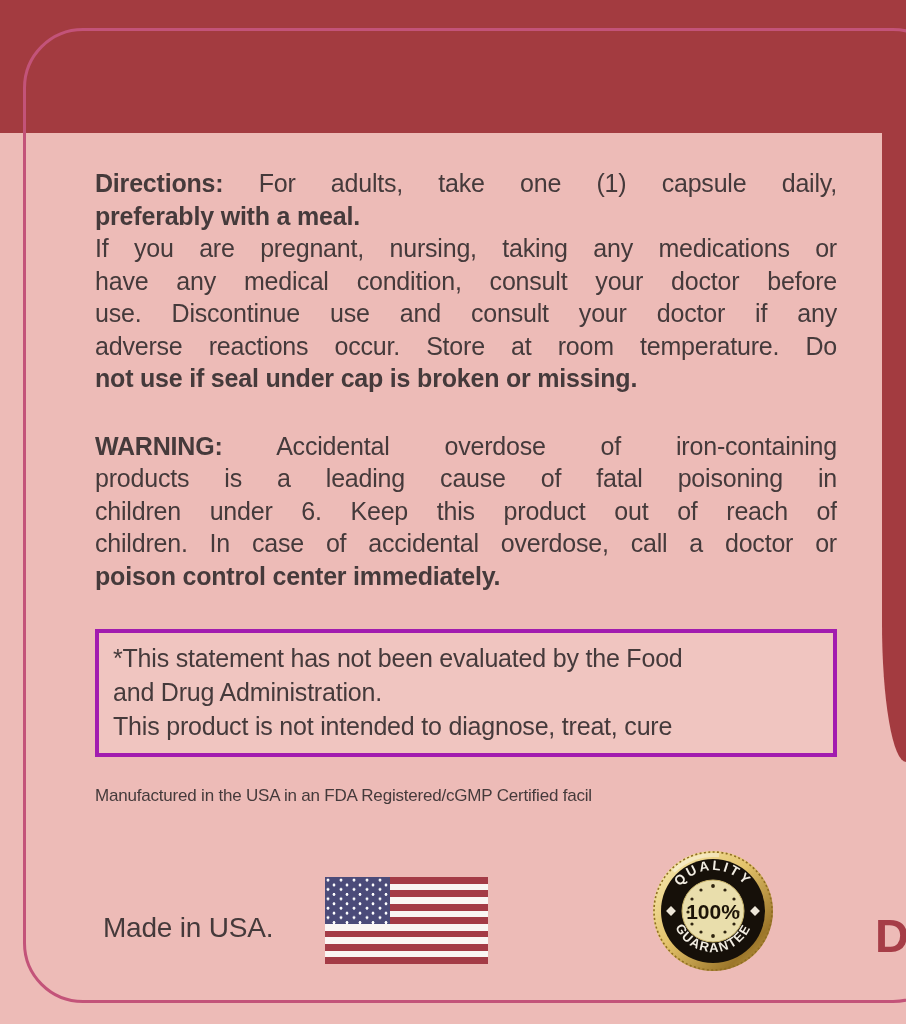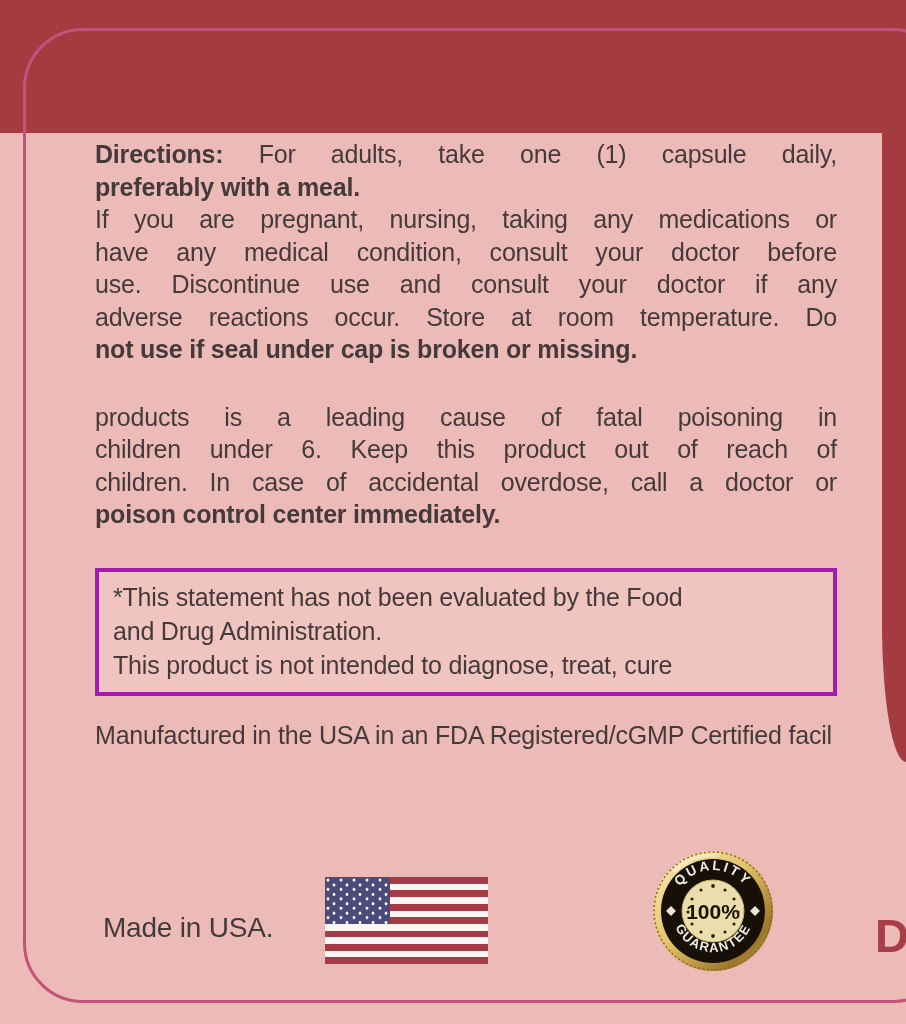--- a/index.html
+++ b/index.html
@@ -10,31 +10,31 @@
     color:#453A3B;
   }
   
   .band-top{position:absolute;left:0;top:0;width:906px;height:133px;background:#A33B40;}
   .strip-right{position:absolute;left:882px;top:0;width:24px;height:762px;background:#A33B40;
     border-bottom-left-radius:26px 150px;}
   
   .outline{position:absolute;left:23px;top:28px;width:930px;height:975px;
     border:3px solid #C35379;border-radius:60px;box-sizing:border-box;pointer-events:none;}
   
-  .col{position:absolute;left:95px;top:138px;width:742px;
+  .col{position:absolute;left:95px;top:167px;width:742px;
     font-size:25px;letter-spacing:-0.2px;}
   .jl{text-align:justify;height:32.5px;line-height:32.5px;overflow:hidden;}
   .jl::after{content:"";display:inline-block;width:100%;height:0;}
   .pl{height:32.5px;line-height:32.5px;font-weight:bold;}
   .b{font-weight:bold;}
   .warn{margin-top:35px;}
   .fda-box{margin-top:37px;border:4px solid #a21caf;background:#F0C5C0;
     padding:8px 14px 10px 14px;}
   .bl{height:34px;line-height:34px;}
-  .mfg{margin-top:24px;height:30px;line-height:30px;font-size:25px;white-space:nowrap;overflow:visible;}
+  .mfg{margin-top:24px;height:30px;line-height:30px;font-size:17px;white-space:nowrap;overflow:visible;}
   
   .made{position:absolute;left:103px;top:912px;font-size:28px;letter-spacing:-0.2px;text-align:right;}
   .flag{position:absolute;left:325px;top:877px;width:163px;height:87px;
     background:repeating-linear-gradient(to bottom,#A43B46 0 6.7px,#FAF6F4 6.7px 13.4px);}
   .canton{position:absolute;left:0;top:0;width:65px;height:47px;background:#4B4B79;
     background-image:
       radial-gradient(circle at 3px 3px,#fff 1.1px,rgba(255,255,255,0) 1.8px),
       radial-gradient(circle at 9px 8px,#fff 1.1px,rgba(255,255,255,0) 1.8px);
     background-size:13px 9.4px;}
   .badge{position:absolute;left:651px;top:849px;width:124px;height:124px;}
@@ -58,20 +58,24 @@
       </div>
       <div class="pl">preferably with a meal.</div>
       <div class="jl">If you are pregnant, nursing, taking any medications or</div>
       <div class="jl">have any medical condition, consult your doctor before</div>
       <div class="jl">use. Discontinue use and consult your doctor if any</div>
       <div class="jl">adverse reactions occur. Store at room temperature. Do</div>
       <div class="pl">not use if seal under cap is broken or missing.</div>
     </div>
 
     <div class="warn">
+      <div class="jl">
+        <span class="b">WARNING:</span>
+        <span>Accidental overdose of iron-containing</span>
+      </div>
       <div class="jl">products is a leading cause of fatal poisoning in</div>
       <div class="jl">children under 6. Keep this product out of reach of</div>
       <div class="jl">children. In case of accidental overdose, call a doctor or</div>
       <div class="pl">poison control center immediately.</div>
     </div>
 
     <div class="fda-box">
       <div class="bl">*This statement has not been evaluated by the Food</div>
       <div class="bl">and Drug Administration.</div>
       <div class="bl">This product is not intended to diagnose, treat, cure</div>

